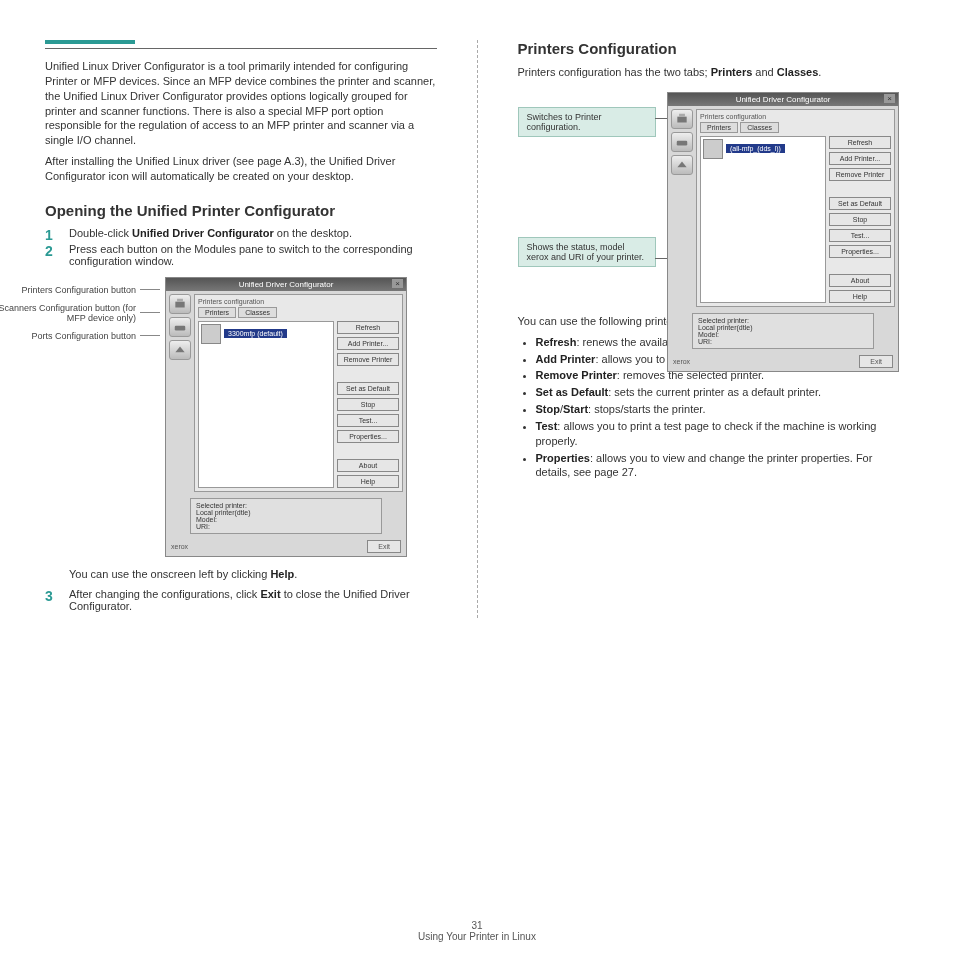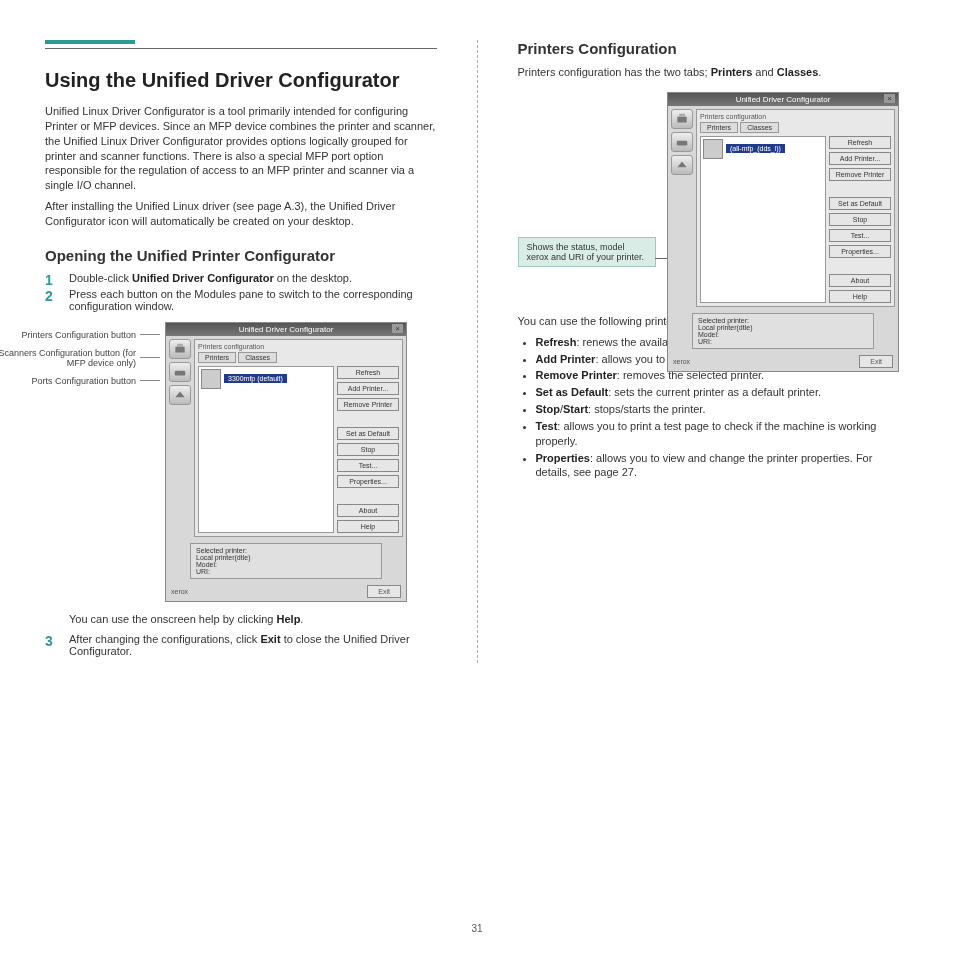--- a/index.html
+++ b/index.html
@@ -216,36 +216,35 @@
     font-size:9px;
     color:#333;
     max-width:120px;
   }
   .r-call .arrow {
     position:absolute; width:30px; height:1px; background:#666;
   }
 
   .pagefoot {
     position:absolute;
-    bottom:20px; left:0; right:0;
+    bottom:12px; left:0; right:0;
     text-align:center;
     font-size:10px;
     color:#555;
   }
 </style>
 </head>
 <body>
 
 <div class="page">
   <div class="cols">
 
     <div class="col">
       <div class="accent-bar"></div>
       <hr class="thin-rule">
-      <h1 class="section">Using the Unified Driver Configurator</h1>
 
       <p>Unified Linux Driver Configurator is a tool primarily intended for configuring Printer or MFP devices. Since an MFP device combines the printer and scanner, the Unified Linux Driver Configurator provides options logically grouped for printer and scanner functions. There is also a special MFP port option responsible for the regulation of access to an MFP printer and scanner via a single I/O channel.</p>
       <p>After installing the Unified Linux driver (see page A.3), the Unified Driver Configurator icon will automatically be created on your desktop.</p>
 
       <h2 class="sub">Opening the Unified Printer Configurator</h2>
 
       <ol class="steps">
         <li>
           <span class="num">1</span>
           <span>
@@ -334,41 +333,45 @@
             <div>URI:</div>
           </div>
           <div class="footer">
             <span>xerox</span>
             <span class="b">Exit</span>
           </div>
         </div>
       </div>
 
       <p style="margin-left:24px">
-        <span>You can use the onscreen help by clicking </span><b>Help</b><span>.</span>
+        <span>You can use the onscreen left by clicking </span><b>Help</b><span>.</span>
       </p>
       <ol class="steps" style="margin-top:0">
         <li>
           <span class="num">3</span>
           <span>
             <span>After changing the configurations, click </span><b>Exit</b><span> to close the Unified Driver Configurator.</span>
           </span>
         </li>
       </ol>
     </div>
 
     <div class="divider"></div>
 
     <div class="col">
       <h2 class="sub" style="margin-top:0">Printers Configuration</h2>
       <p>
         <span>Printers configuration has the two tabs; </span><b>Printers</b><span> and </span><b>Classes</b><span>.</span>
       </p>
 
       <div class="r-figwrap">
+        <div class="r-call" style="left:0;top:15px">
+          <span>Switches to Printer configuration.</span>
+          <div class="arrow" style="right:-30px;top:10px"></div>
+        </div>
         <div class="r-call" style="left:170px;top:75px">
           <span>Shows all of the installed printer.</span>
         </div>
         <div class="r-call" style="left:0;top:145px">
           <span>Shows the status, model xerox and URI of your printer.</span>
           <div class="arrow" style="right:-30px;top:20px"></div>
         </div>
 
         <div class="appwin small">
           <div class="titlebar">
@@ -444,14 +447,15 @@
         <li><b>Set as Default</b><span>: sets the current printer as a default printer.</span></li>
         <li><b>Stop</b><span>/</span><b>Start</b><span>: stops/starts the printer.</span></li>
         <li><b>Test</b><span>: allows you to print a test page to check if the machine is working properly.</span></li>
         <li><b>Properties</b><span>: allows you to view and change the printer properties. For details, see page 27.</span></li>
       </ul>
     </div>
   </div>
 
   <div class="pagefoot">
     <div>31</div>
+    <div>Using Your Printer in Linux</div>
   </div>
 </div>
 
 </body></html>

